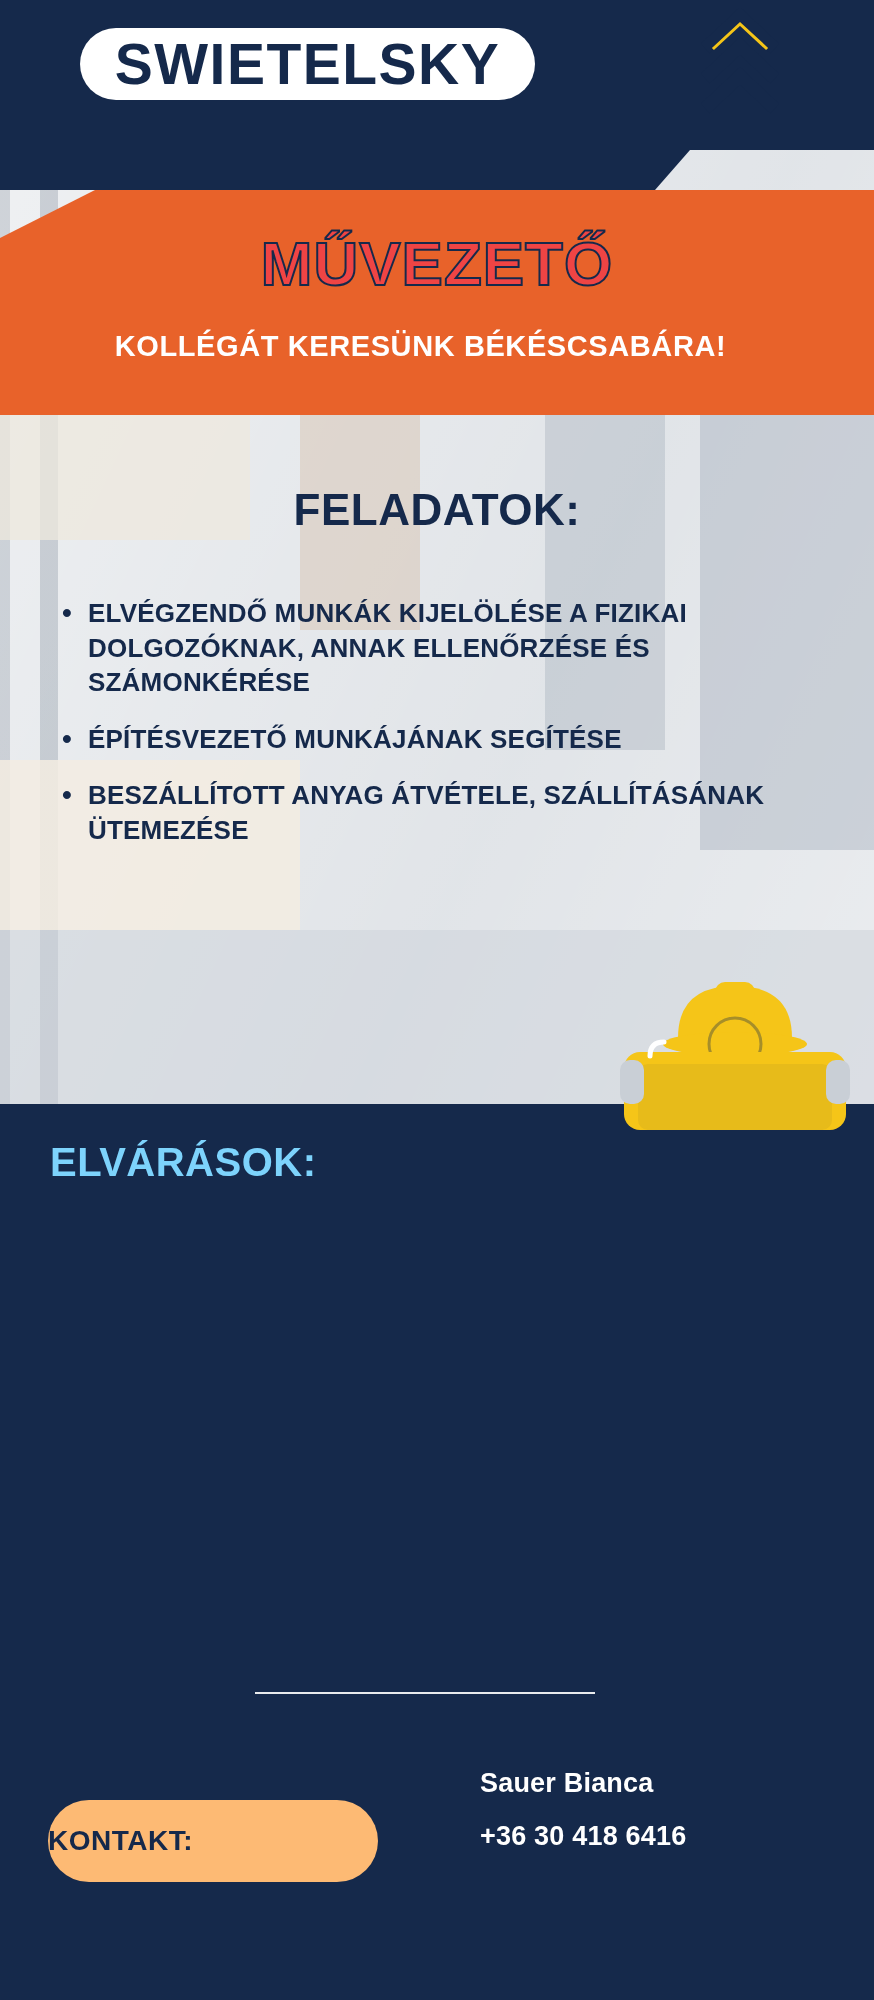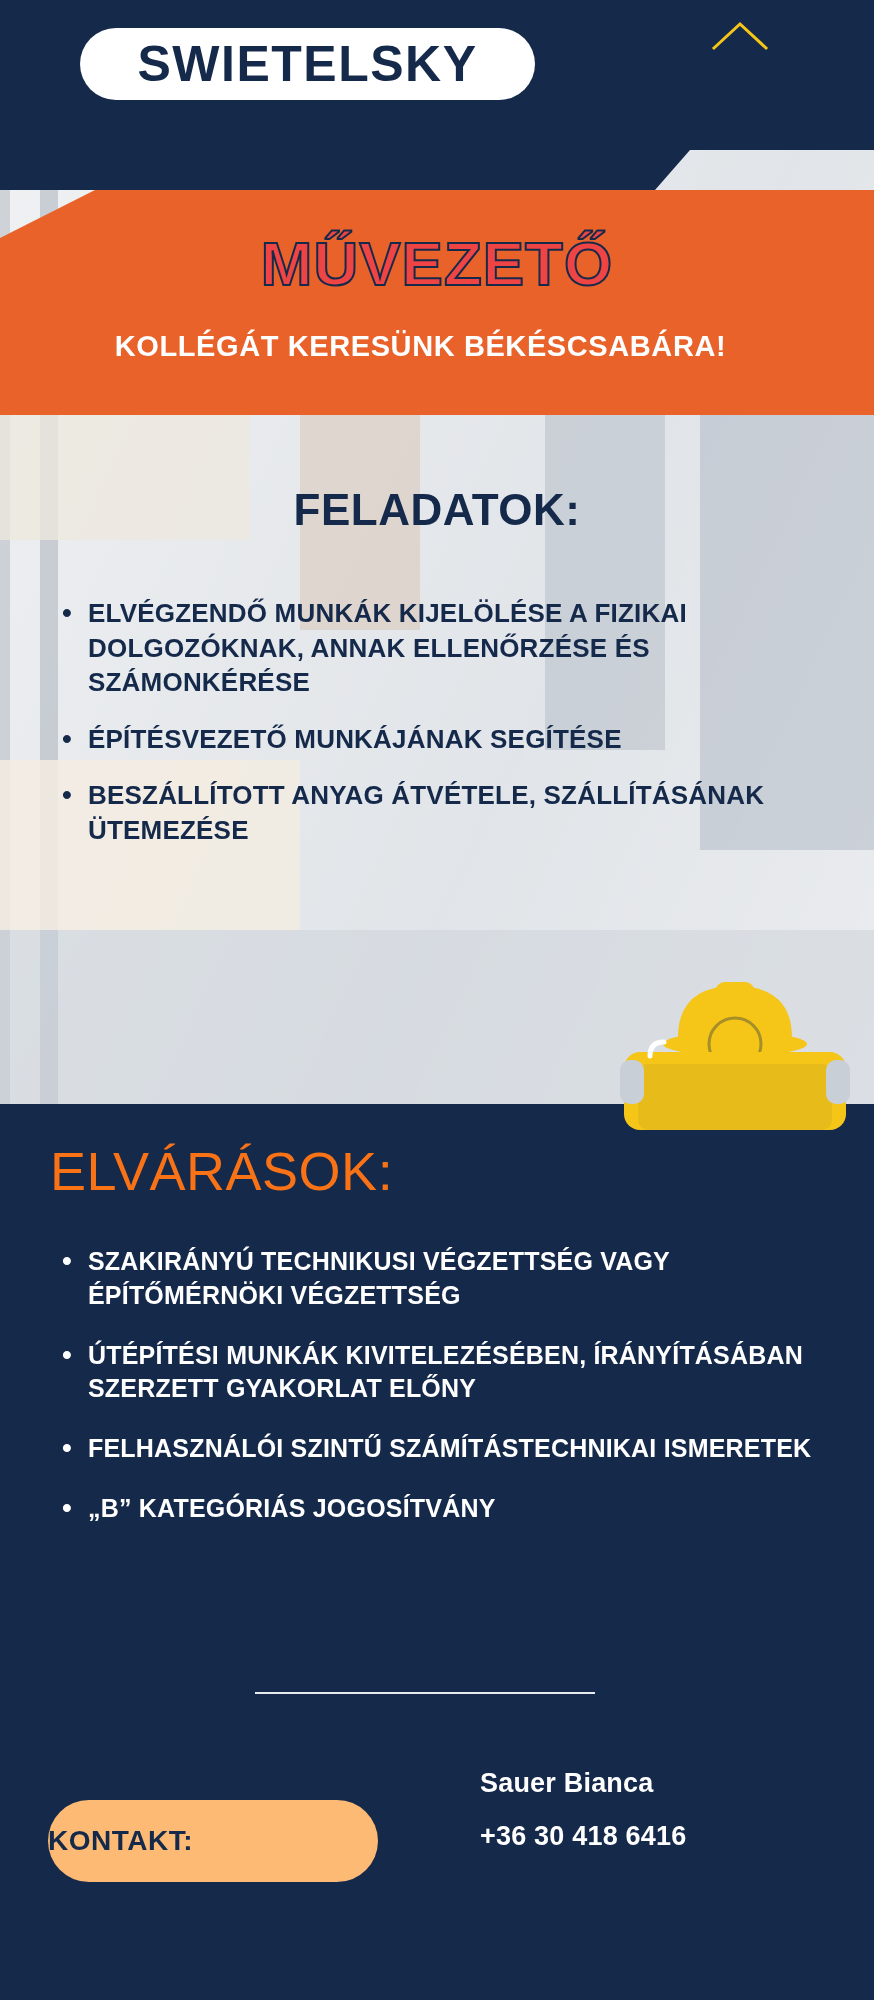--- a/index.html
+++ b/index.html
@@ -66,21 +66,21 @@
     left: 80px; top: 28px;
     width: 455px; height: 72px;
     background: #ffffff;
     border-radius: 40px;
     display: flex;
     align-items: center;
     justify-content: center;
   }
   .logo-text {
     color: #15294b;
-    font-size: 50px;
+    font-size: 57px;
     font-weight: bold;
     letter-spacing: 1.5px;
     font-family: "Liberation Sans", sans-serif;
     text-align: center;
   }
   .chevrons {
     position: absolute;
     left: 700px; top: 8px;
     width: 120px; height: 118px;
   }
@@ -162,23 +162,23 @@
   
   .navy-lower {
     position: absolute;
     left: 0; top: 1104px;
     width: 874px; height: 896px;
     background: #15294b;
   }
   .req-heading {
     position: absolute;
     left: 50px; top: 1140px;
-    color: #f97316;
-    font-size: 54px;
-    font-weight: normal;
+    color: #7dd3fc;
+    font-size: 40px;
+    font-weight: bold;
     letter-spacing: 0.5px;
   }
   .req-list {
     position: absolute;
     left: 56px; top: 1245px;
     width: 790px;
     margin: 0;
     padding: 0;
     list-style: none;
   }
@@ -288,26 +288,20 @@
       <circle cx="115" cy="92" r="26" fill="none" stroke="#15294b" stroke-width="3" opacity="0.35"></circle>
       <rect x="4" y="100" width="222" height="78" rx="16" fill="#f5c518"></rect>
       <rect x="18" y="112" width="194" height="66" rx="10" fill="#15294b" opacity="0.06"></rect>
       <rect x="0" y="108" width="24" height="44" rx="10" fill="#c9cfd6"></rect>
       <rect x="206" y="108" width="24" height="44" rx="10" fill="#c9cfd6"></rect>
       <path d="M30 104 q0 -14 14 -14" fill="none" stroke="#ffffff" stroke-width="5" stroke-linecap="round"></path>
     </svg>
   </div>
 
   <div class="req-heading">ELVÁRÁSOK:</div>
-  <ul class="req-list">
-    <li>SZAKIRÁNYÚ TECHNIKUSI VÉGZETTSÉG VAGY ÉPÍTŐMÉRNÖKI VÉGZETTSÉG</li>
-    <li>ÚTÉPÍTÉSI MUNKÁK KIVITELEZÉSÉBEN, ÍRÁNYÍTÁSÁBAN SZERZETT GYAKORLAT ELŐNY</li>
-    <li>FELHASZNÁLÓI SZINTŰ SZÁMÍTÁSTECHNIKAI ISMERETEK</li>
-    <li>„B” KATEGÓRIÁS JOGOSÍTVÁNY</li>
-  </ul>
 
   <div class="divider"></div>
 
   <div class="kontakt-pill">
     <span>KONTAKT:</span>
   </div>
 
   <div class="contact-block">
     <div>Sauer Bianca</div>
     <div>+36 30 418 6416</div>

